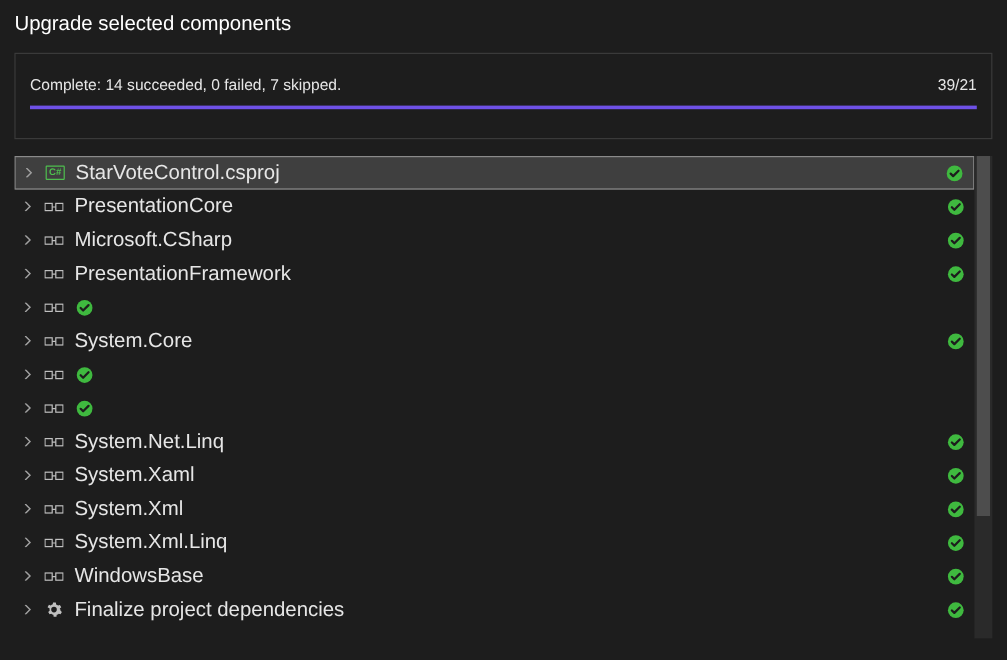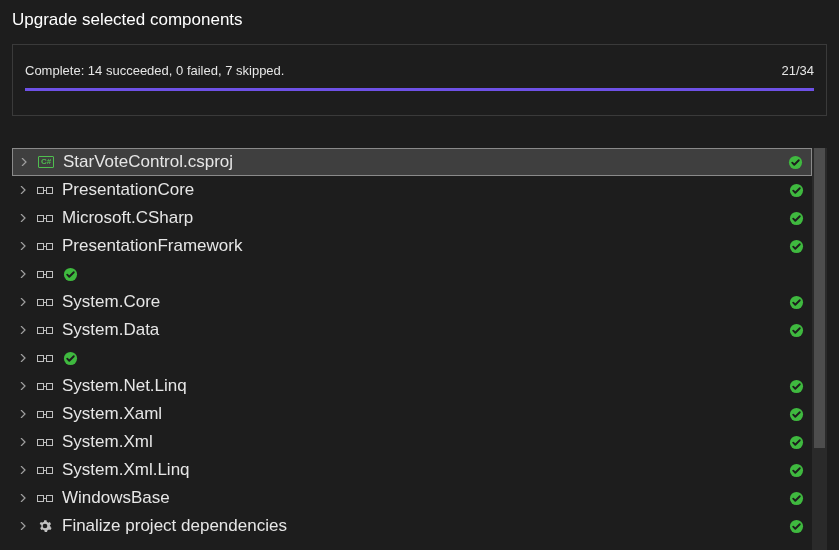--- a/index.html
+++ b/index.html
@@ -16,21 +16,21 @@
   .title {
     font-size: 17px;
     font-weight: 400;
     color: #ffffff;
     margin-bottom: 14px;
   }
   .status-box {
     border: 1px solid #3a3a3a;
     padding: 18px 12px 24px 12px;
     position: relative;
-    margin-bottom: 32px;
+    margin-bottom: 14px;
   }
   .status-row {
     display: flex;
     justify-content: space-between;
     align-items: center;
     color: #e6e6e6;
     font-size: 13px;
     margin-bottom: 10px;
   }
   .progress-track {
@@ -118,21 +118,21 @@
 </style>
 </head>
 <body>
 
 <div class="root">
   <div class="title">Upgrade selected components</div>
 
   <div class="status-box">
     <div class="status-row">
       <span>Complete: 14 succeeded, 0 failed, 7 skipped.</span>
-      <span>21/34</span>
+      <span>39/21</span>
     </div>
     <div class="progress-track"></div>
   </div>
 
   <div class="list-area">
     <div class="list" id="list">
         <div class="row selected">
           <span class="chev">
             <svg width="8" height="8" viewBox="0 0 8 8">
               <path d="M2 0 L6 4 L2 8" fill="none" stroke="#a0a0a0" stroke-width="1.2"></path>
@@ -259,21 +259,20 @@
               <path d="M2 0 L6 4 L2 8" fill="none" stroke="#a0a0a0" stroke-width="1.2"></path>
             </svg>
           </span>
           <span class="icon-slot">
             <svg width="16" height="12" viewBox="0 0 16 12">
               <rect x="0.5" y="3.5" width="6" height="6" fill="none" stroke="#c0c0c0" stroke-width="1"></rect>
               <rect x="9.5" y="3.5" width="6" height="6" fill="none" stroke="#c0c0c0" stroke-width="1"></rect>
               <line x1="6.5" y1="6.5" x2="9.5" y2="6.5" stroke="#c0c0c0" stroke-width="1"></line>
             </svg>
           </span>
-          <span class="label">System.Data</span>
           <span class="status-icon">
             <svg width="15" height="15" viewBox="0 0 16 16">
               <circle cx="8" cy="8" r="7" fill="#3fb93f"></circle>
               <path d="M4.5 8.2l2.2 2.2 4.8-4.8" fill="none" stroke="#1d1d1d" stroke-width="2" stroke-linecap="round" stroke-linejoin="round"></path>
             </svg>
           </span>
         </div>
         <div class="row">
           <span class="chev">
             <svg width="8" height="8" viewBox="0 0 8 8">

